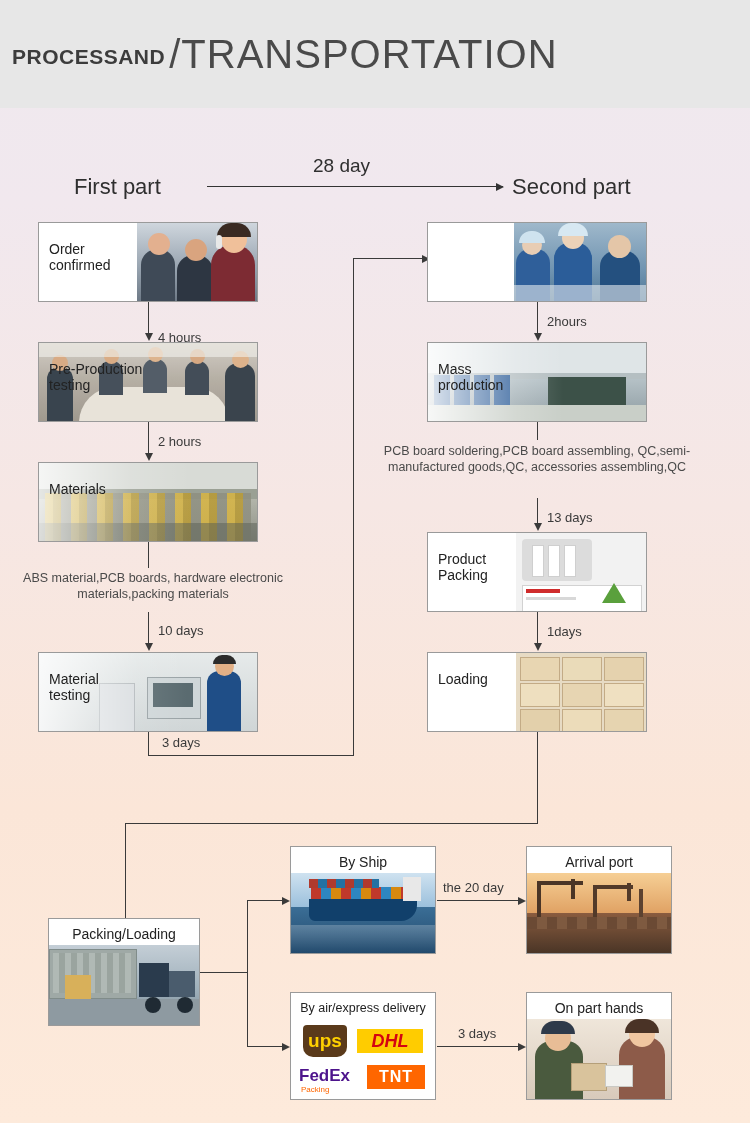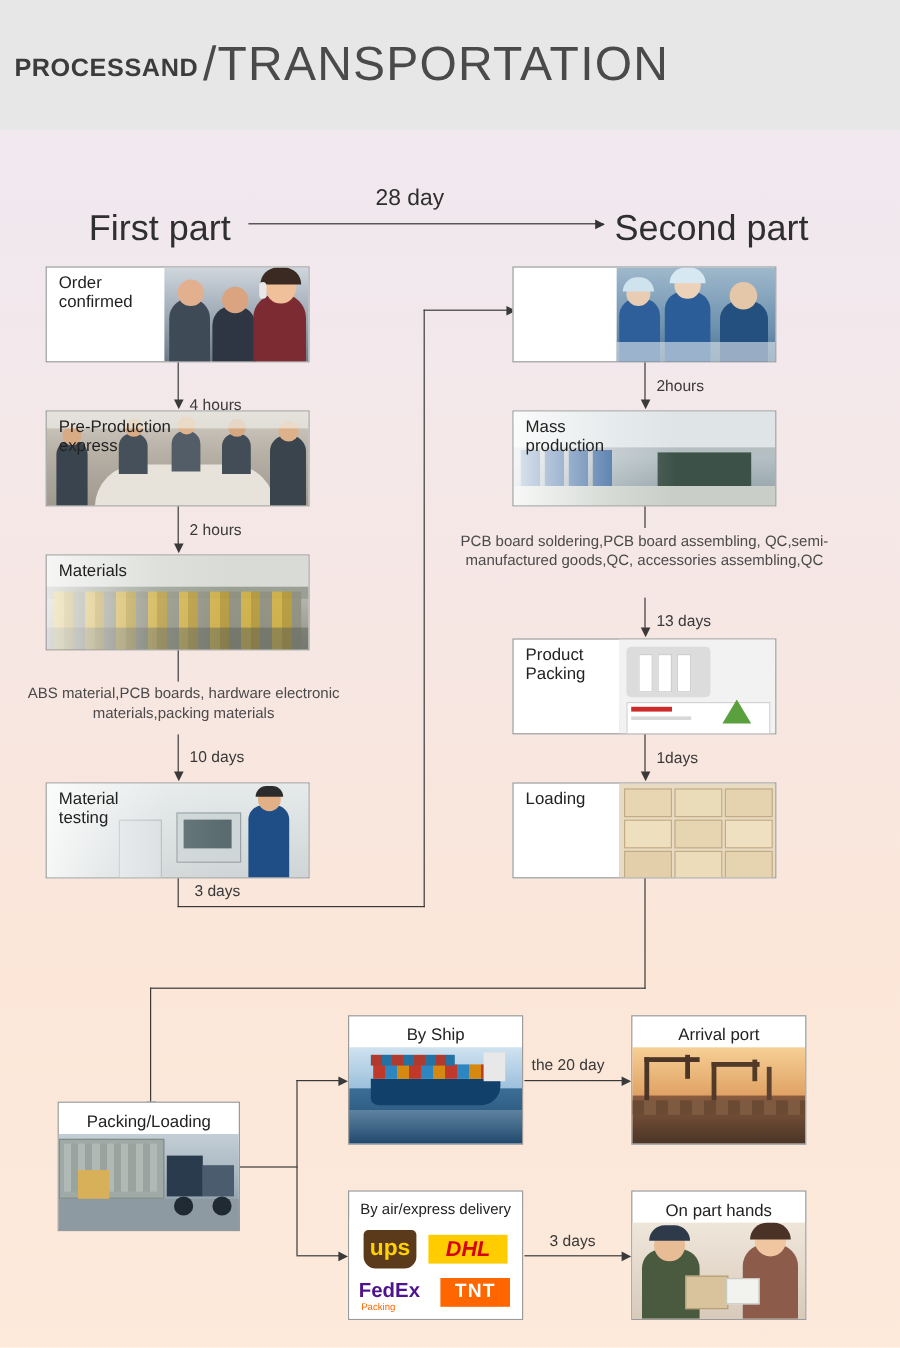--- a/index.html
+++ b/index.html
@@ -40,21 +40,21 @@
     color: #4a4a4a;
     letter-spacing: 1px;
     font-weight: 300;
     margin-left: 4px;
     white-space: nowrap;
   }
 
   
   .part-title {
     position: absolute;
-    font-size: 30px;
+    font-size: 22px;
     color: #2f2f2f;
   }
   #first-part-title { left: 74px; top: 174px; }
   #second-part-title { left: 512px; top: 174px; }
 
   .span-label {
     position: absolute;
     left: 313px; top: 155px;
     font-size: 19px;
     color: #2f2f2f;
@@ -79,21 +79,21 @@
     position: absolute;
     border: 1px solid #9a9a9a;
     background: #ffffff;
     box-sizing: border-box;
     overflow: hidden;
     display: flex;
   }
   .node .label {
     position: relative;
     z-index: 2;
-    padding: 4px 0 0 10px;
+    padding: 18px 0 0 10px;
     font-size: 14px;
     line-height: 16px;
     color: #222;
     white-space: pre-line;
   }
   .node .photo {
     position: absolute;
     right: 0; top: 0; bottom: 0;
     z-index: 1;
   }
@@ -209,21 +209,21 @@
     <div style="position:absolute;left:48px;top:16px;width:22px;height:22px;border-radius:50%;background:#d9a47f;"></div>
     <div style="position:absolute;left:74px;top:22px;width:44px;height:58px;background:#7d2b33;border-radius:20px 20px 0 0;"></div>
     <div style="position:absolute;left:84px;top:2px;width:26px;height:28px;border-radius:50%;background:#f0c09a;"></div>
     <div style="position:absolute;left:80px;top:0px;width:34px;height:14px;border-radius:14px 14px 0 0;background:#3a2a22;"></div>
     <div style="position:absolute;left:79px;top:12px;width:6px;height:14px;border-radius:3px;background:#e8e8e8;"></div>
   </div>
 </div>
 
 <div class="node" style="left:38px; top:342px; width:220px; height:80px;">
   <div class="label">Pre-Production
-express</div>
+testing</div>
   <div class="photo p-meeting2" style="width:218px;left:0;right:auto;opacity:0.95;">
     <div style="position:absolute;left:40px;top:44px;width:150px;height:36px;border-radius:60px 60px 0 0;background:#e7e2d8;"></div>
     <div style="position:absolute;left:8px;top:24px;width:26px;height:56px;background:#2f3a45;border-radius:12px 12px 0 0;"></div>
     <div style="position:absolute;left:13px;top:12px;width:16px;height:16px;border-radius:50%;background:#d6a77f;"></div>
     <div style="position:absolute;left:186px;top:20px;width:30px;height:60px;background:#303a44;border-radius:13px 13px 0 0;"></div>
     <div style="position:absolute;left:193px;top:8px;width:17px;height:17px;border-radius:50%;background:#dcae85;"></div>
     <div style="position:absolute;left:60px;top:18px;width:24px;height:34px;background:#3d4753;border-radius:11px 11px 0 0;"></div>
     <div style="position:absolute;left:65px;top:6px;width:15px;height:15px;border-radius:50%;background:#d8a87f;"></div>
     <div style="position:absolute;left:104px;top:16px;width:24px;height:34px;background:#4a5560;border-radius:11px 11px 0 0;"></div>
     <div style="position:absolute;left:109px;top:4px;width:15px;height:15px;border-radius:50%;background:#dcb088;"></div>

